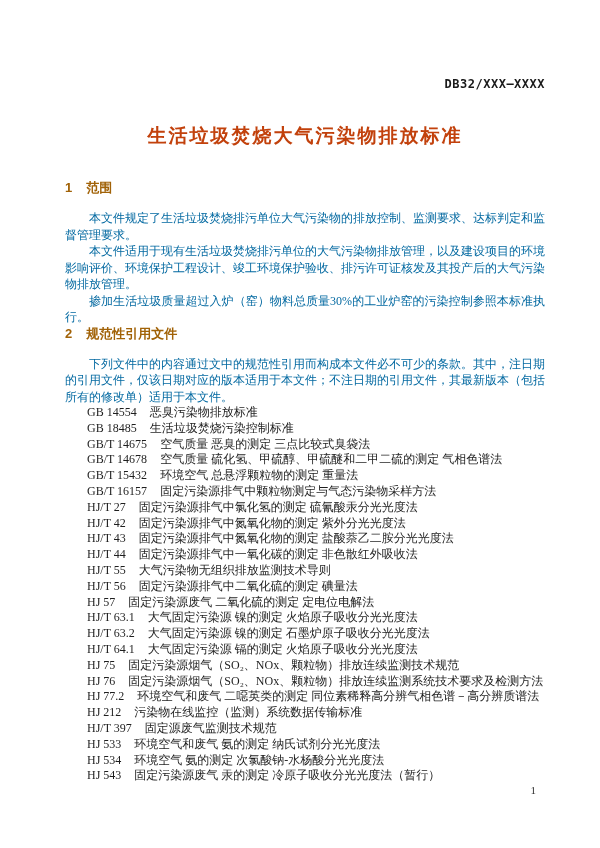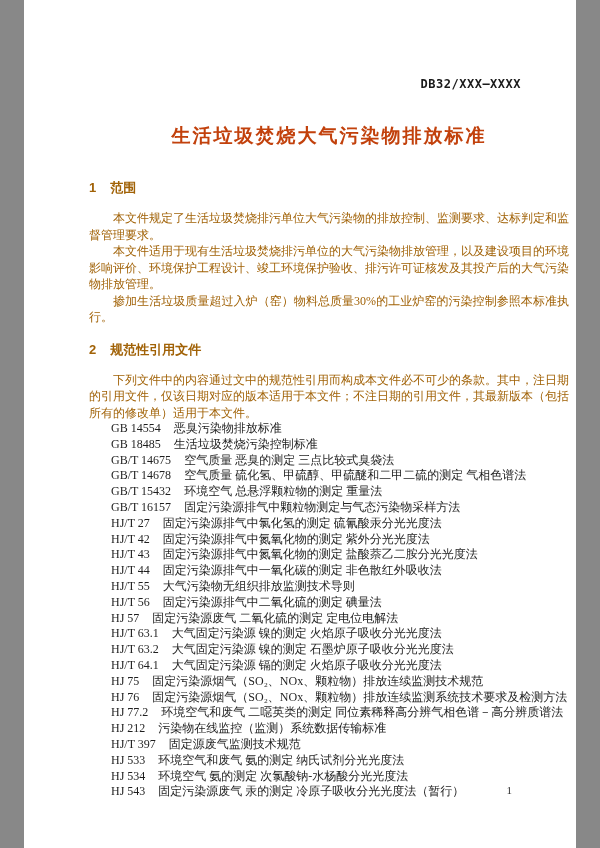--- a/index.html
+++ b/index.html
@@ -1,18 +1,18 @@
 <!DOCTYPE html>
 <html><head>
 <meta charset="utf-8">
 <style>
   html,body{margin:0;padding:0;background:#888;}
   .page{
     position:relative;
-    width:552px;height:848px;
+    width:600px;height:848px;
     margin:0 auto;
     background:#ffffff;
     color:#1e1e1e;
     overflow:hidden;
     font-family:"Liberation Serif","DejaVu Serif",serif;
   }
   .header-code{
     position:absolute;
     top:77px;right:55px;
     font-family:"DejaVu Sans Mono","Liberation Mono",monospace;
@@ -37,28 +37,28 @@
   }
   .sec-heading{
     font-family:"Liberation Sans","DejaVu Sans",sans-serif;
     font-size:13px;
     font-weight:bold;
     color:#a16207;
     line-height:16px;
     margin:0 0 14px 0;
   }
   .sec-heading .sec-num{display:inline-block;margin-right:14px;}
-  .sec-heading.second{margin-top:16px;}
+  .sec-heading.second{}
   .content p{
     margin:0;
     font-size:12px;
     line-height:16.5px;
     text-align:justify;
     text-indent:2em;
-    color:#a16207;
+    color:#0369a1;
   }
   .ref-list{margin-top:0;}
   .ref-item{
     padding-left:22px;
     font-size:12px;
     line-height:15.8px;
     white-space:nowrap;
     color:#1e1e1e;
   }
   .ref-code{display:inline-block;}

